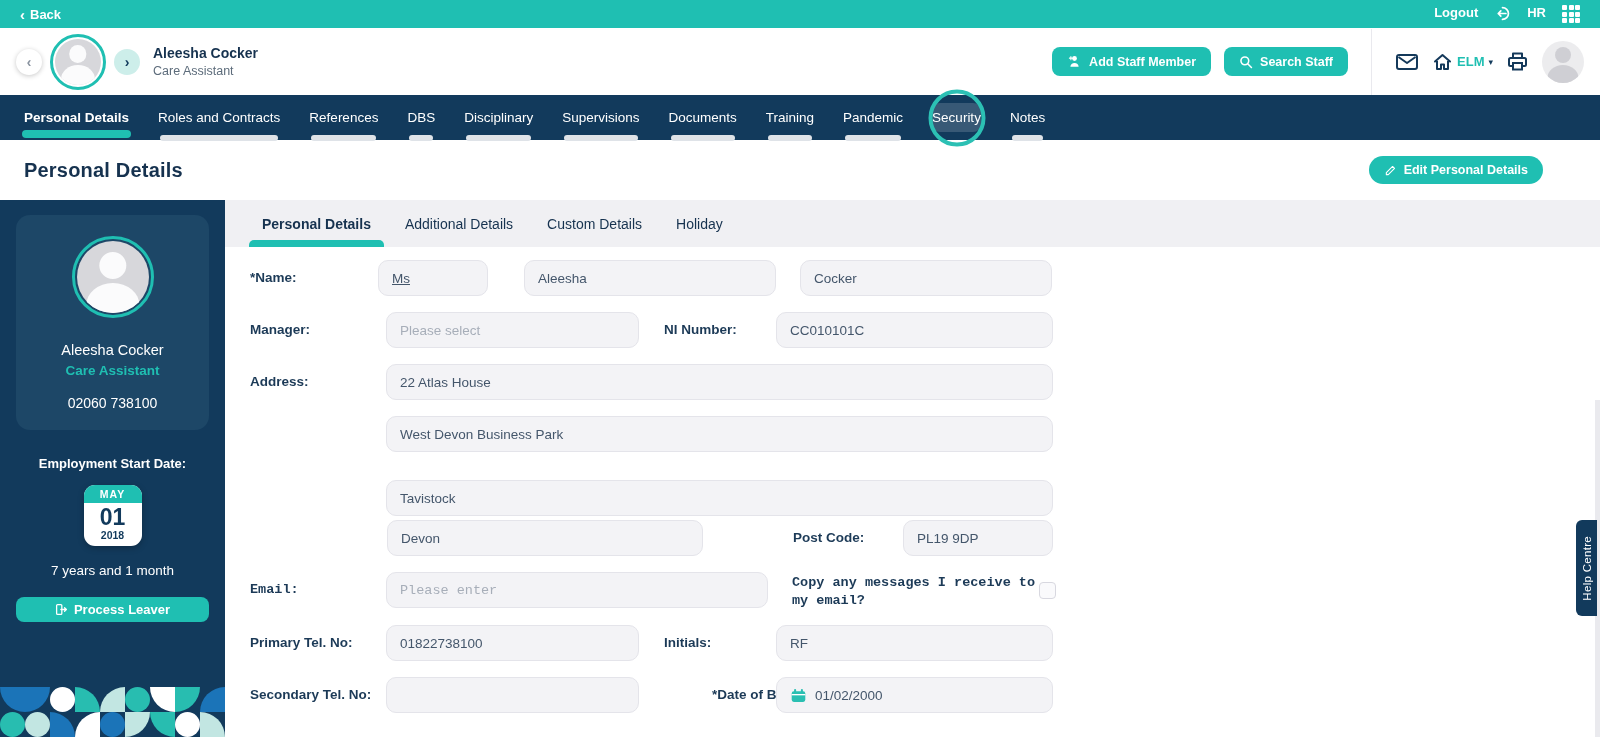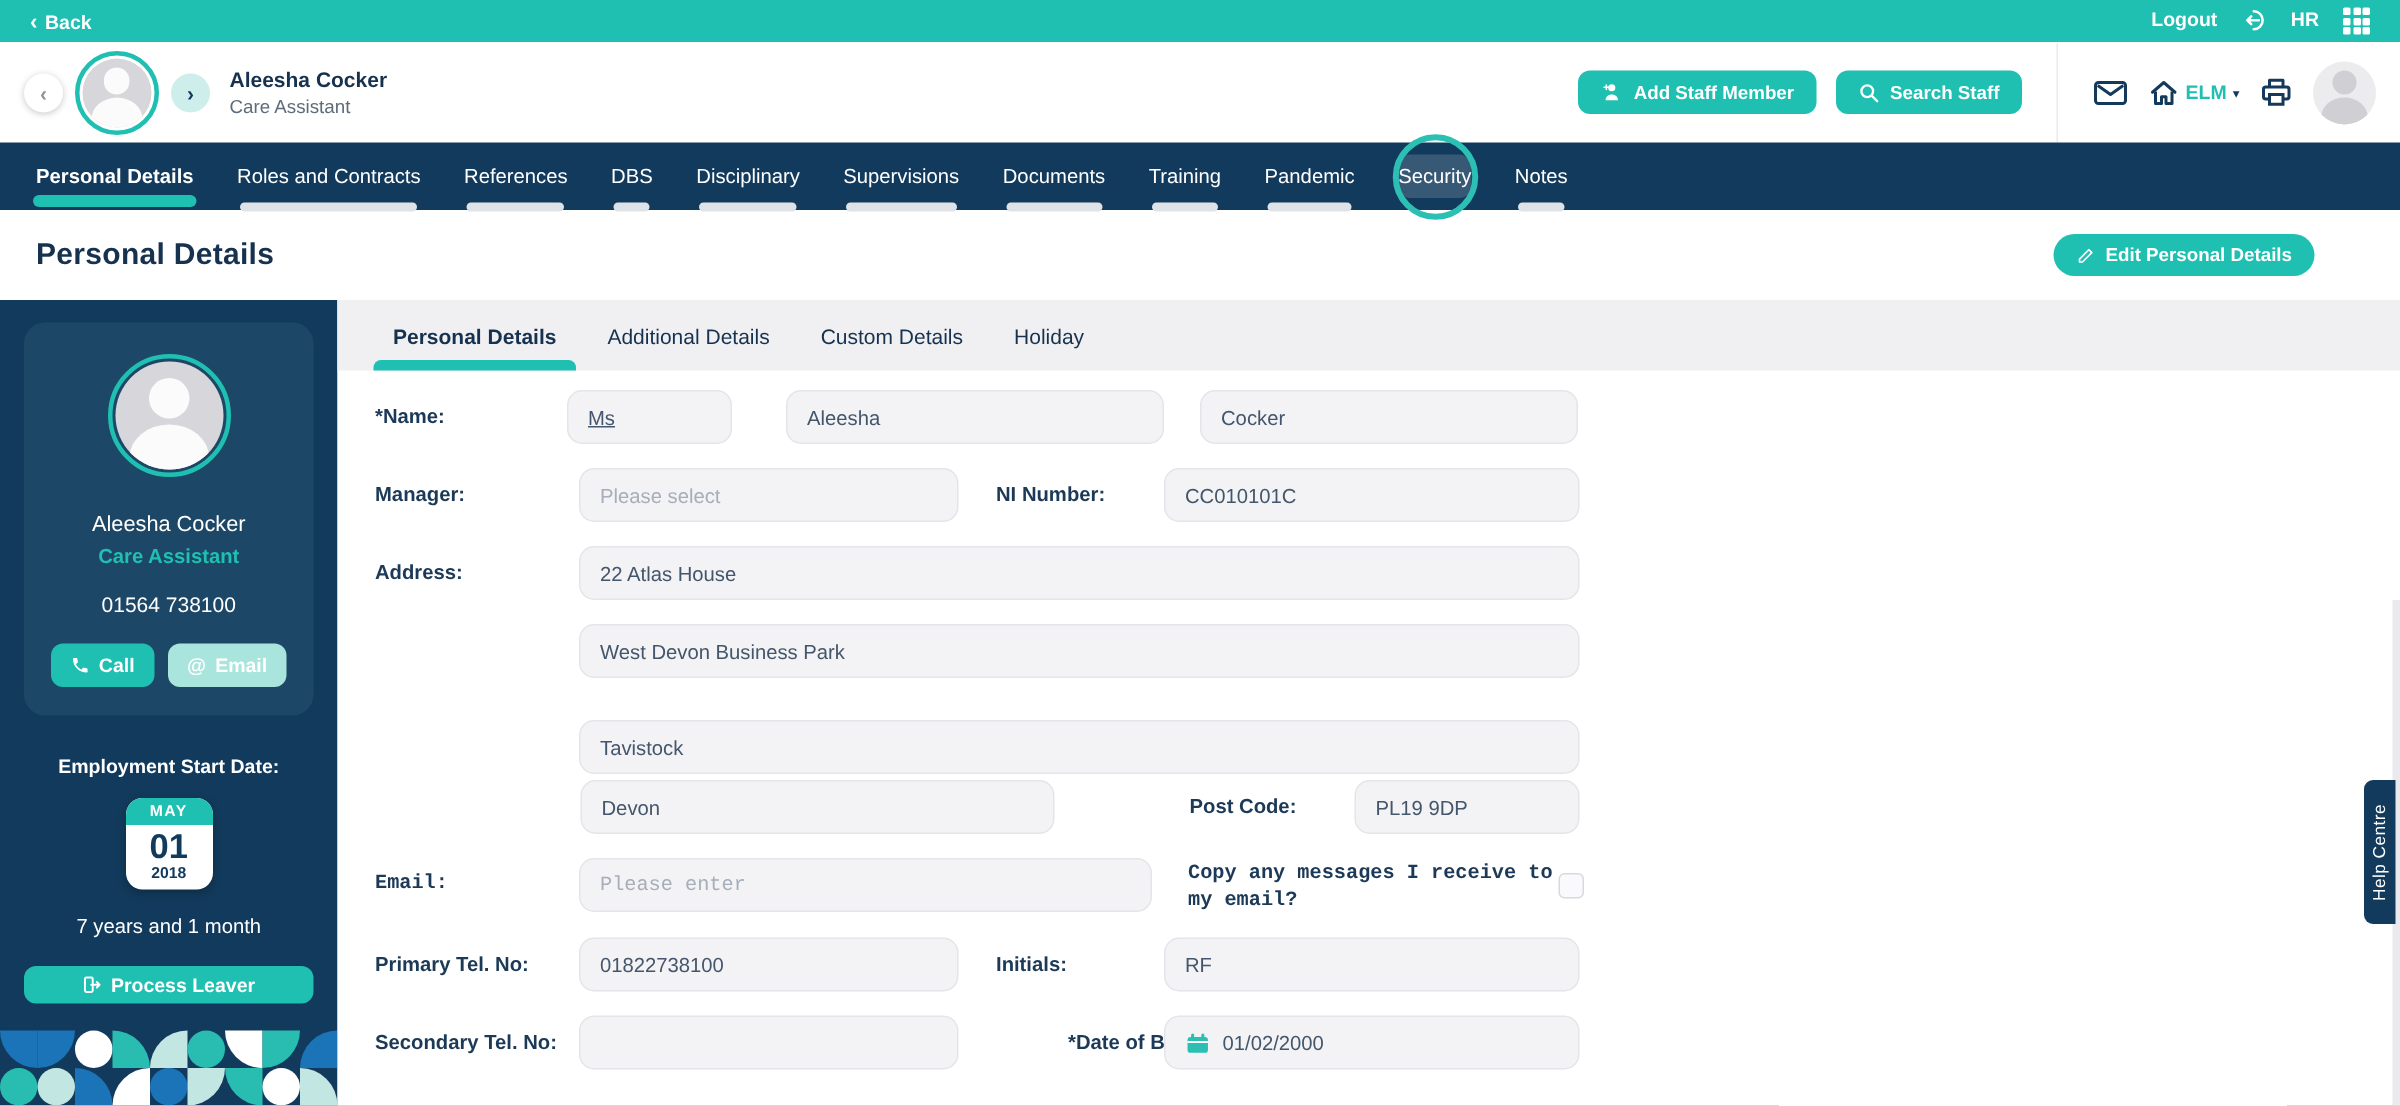--- a/index.html
+++ b/index.html
@@ -251,35 +251,21 @@
 
   <div class="bodywrap">
 
     <aside class="sidebar">
       <div class="side-card">
         <div class="ring side-ring">
           <div class="avatar side-avatar"></div>
         </div>
         <div class="side-name">Aleesha Cocker</div>
         <div class="side-role">Care Assistant</div>
-        <div class="side-phone">01564 738100</div>
-        <div class="side-btns">
-          <button class="sbtn call-btn">
-            <span>
-              <svg width="13" height="13" viewBox="0 0 24 24">
-                  <path d="M6.6 10.8c1.4 2.7 3.9 5.2 6.6 6.6l2.2-2.2c.3-.3.7-.4 1-.2 1.1.4 2.3.6 3.6.6.6 0 1 .4 1 1V20c0 .6-.4 1-1 1C10.6 21 3 13.4 3 4c0-.6.4-1 1-1h3.5c.6 0 1 .4 1 1 0 1.2.2 2.4.6 3.6.1.3 0 .7-.2 1l-2.3 2.2z" fill="#fff"></path>
-                </svg>
-            </span>
-            <span>Call</span>
-          </button>
-          <button class="sbtn email-btn">
-            <span style="font-weight:700;">@</span>
-            <span>Email</span>
-          </button>
-        </div>
+        <div class="side-phone">02060 738100</div>
       </div>
       <div class="esd-label">Employment Start Date:</div>
       <div class="cal">
         <div class="cal-month">MAY</div>
         <div class="cal-day">01</div>
         <div class="cal-year">2018</div>
       </div>
       <div class="tenure">7 years and 1 month</div>
       <button class="sbtn call-btn leaver-btn">
         <span>

